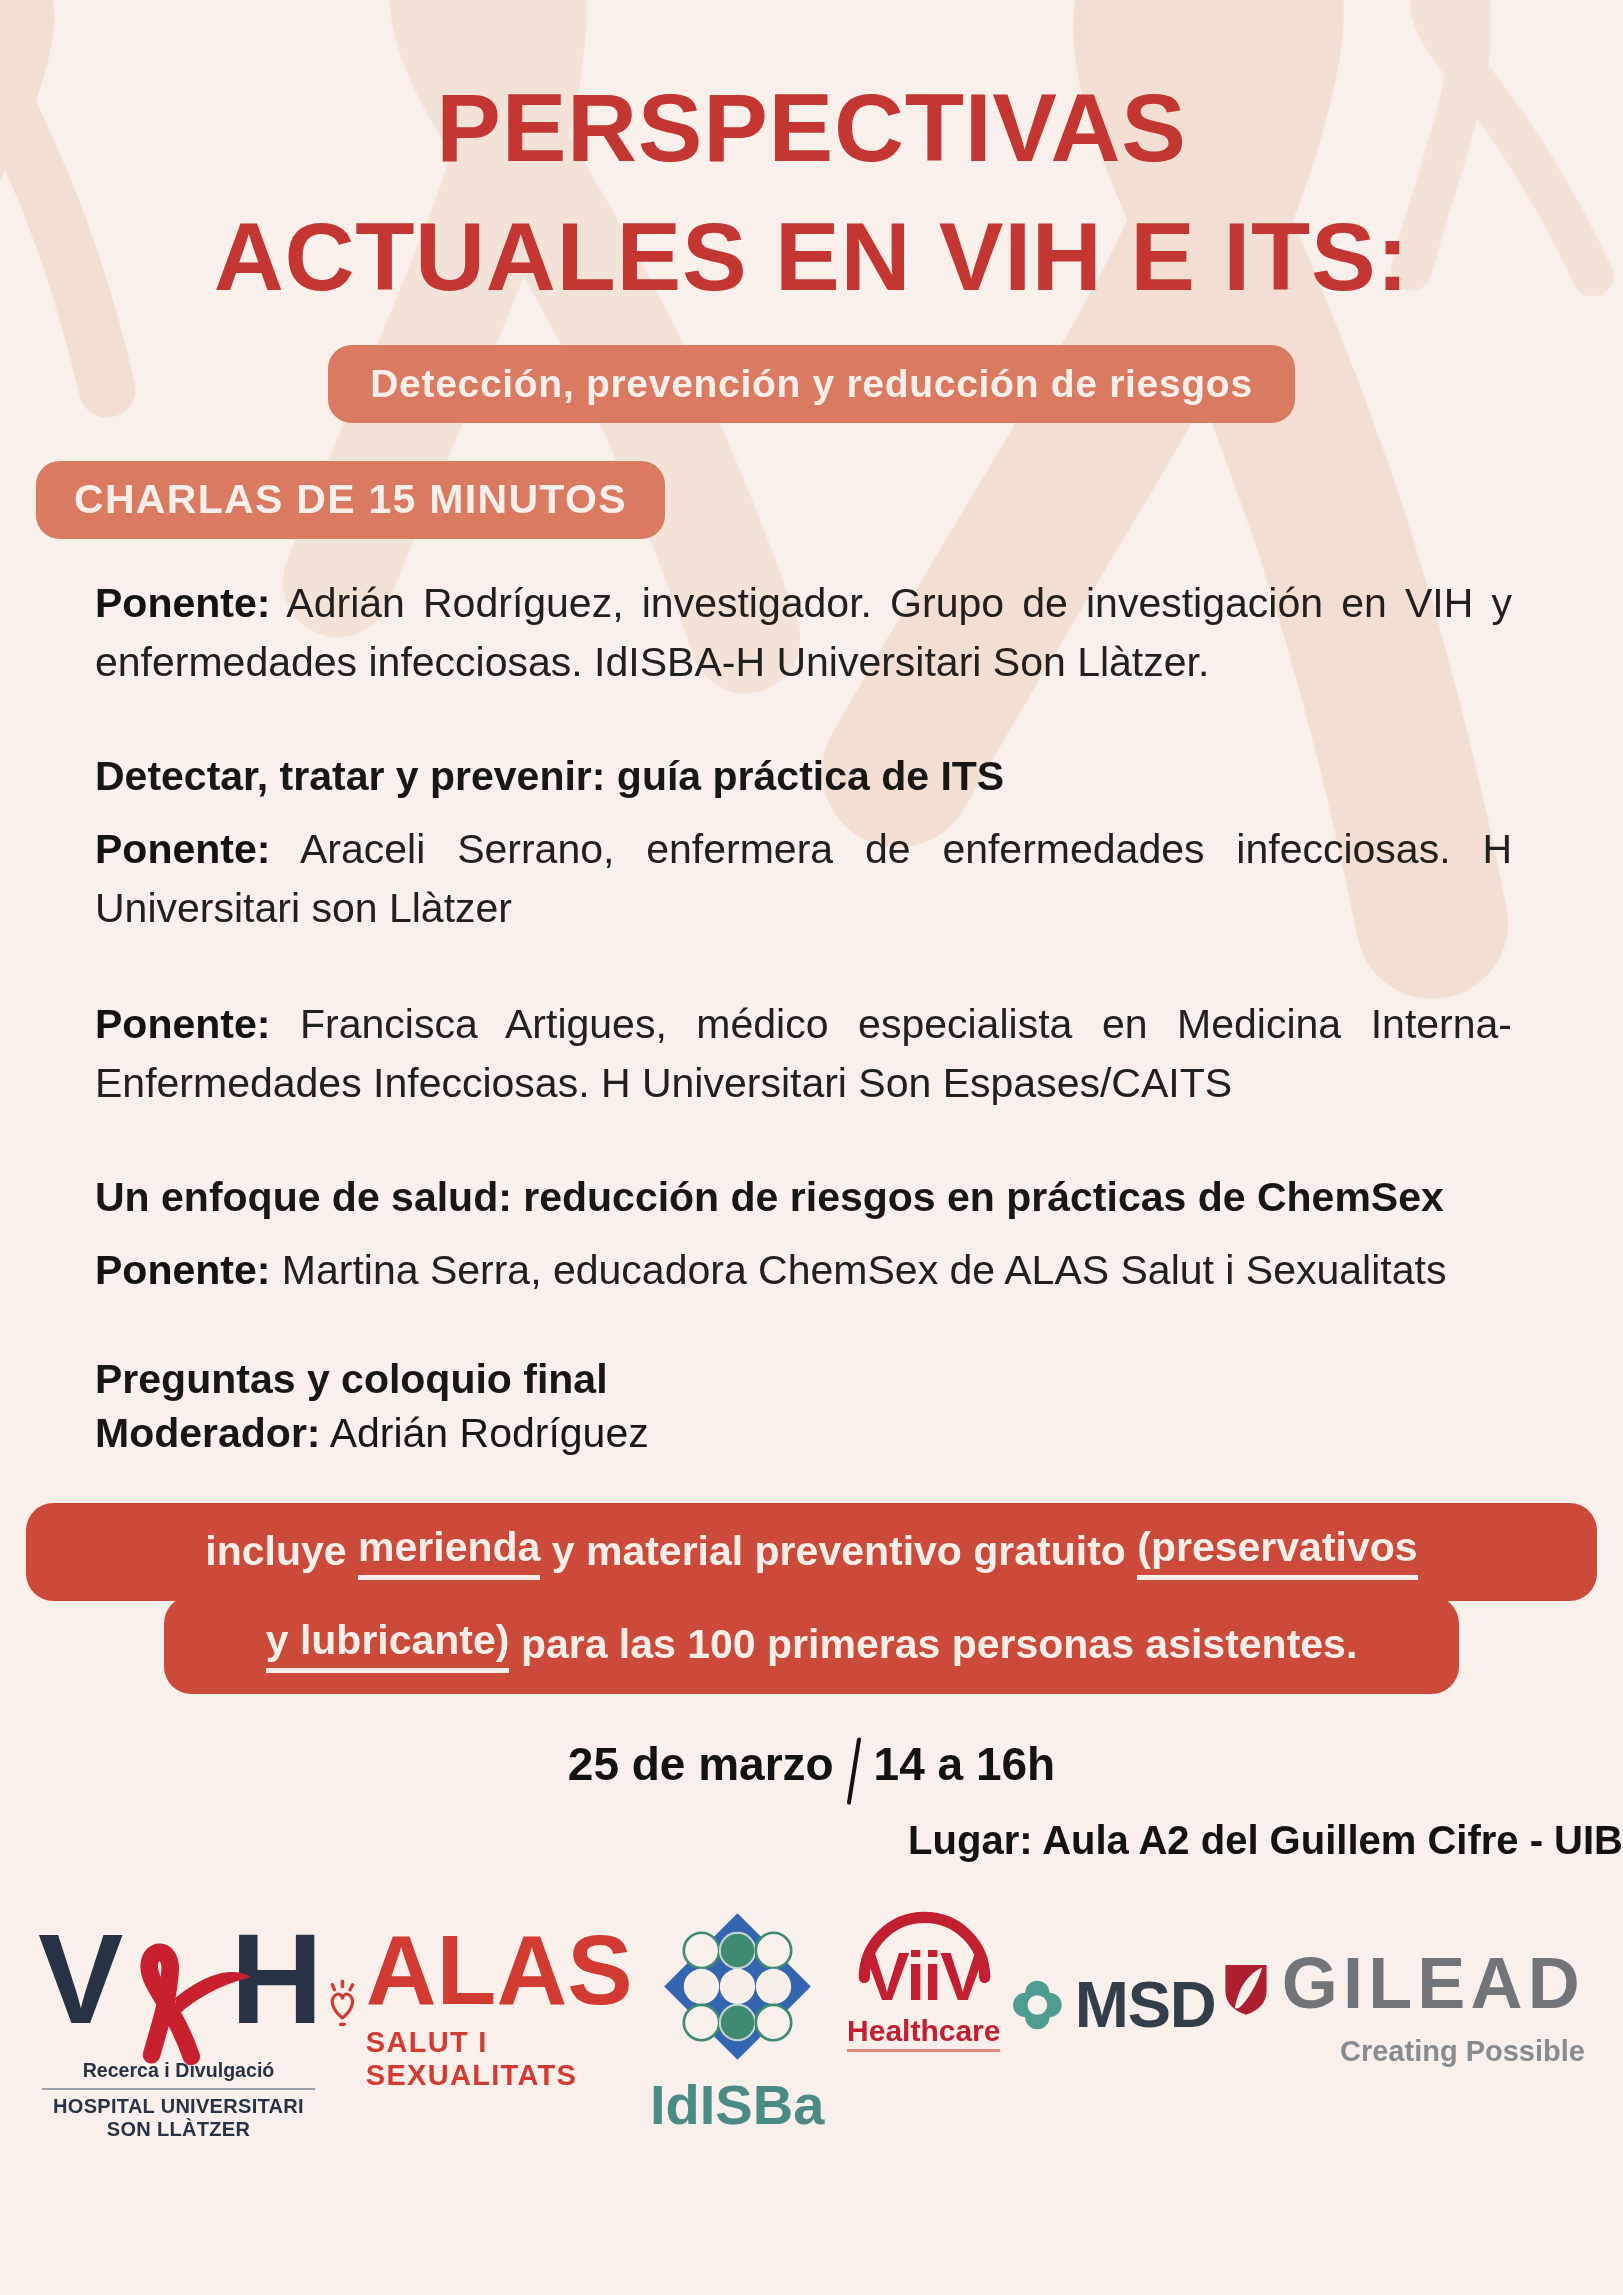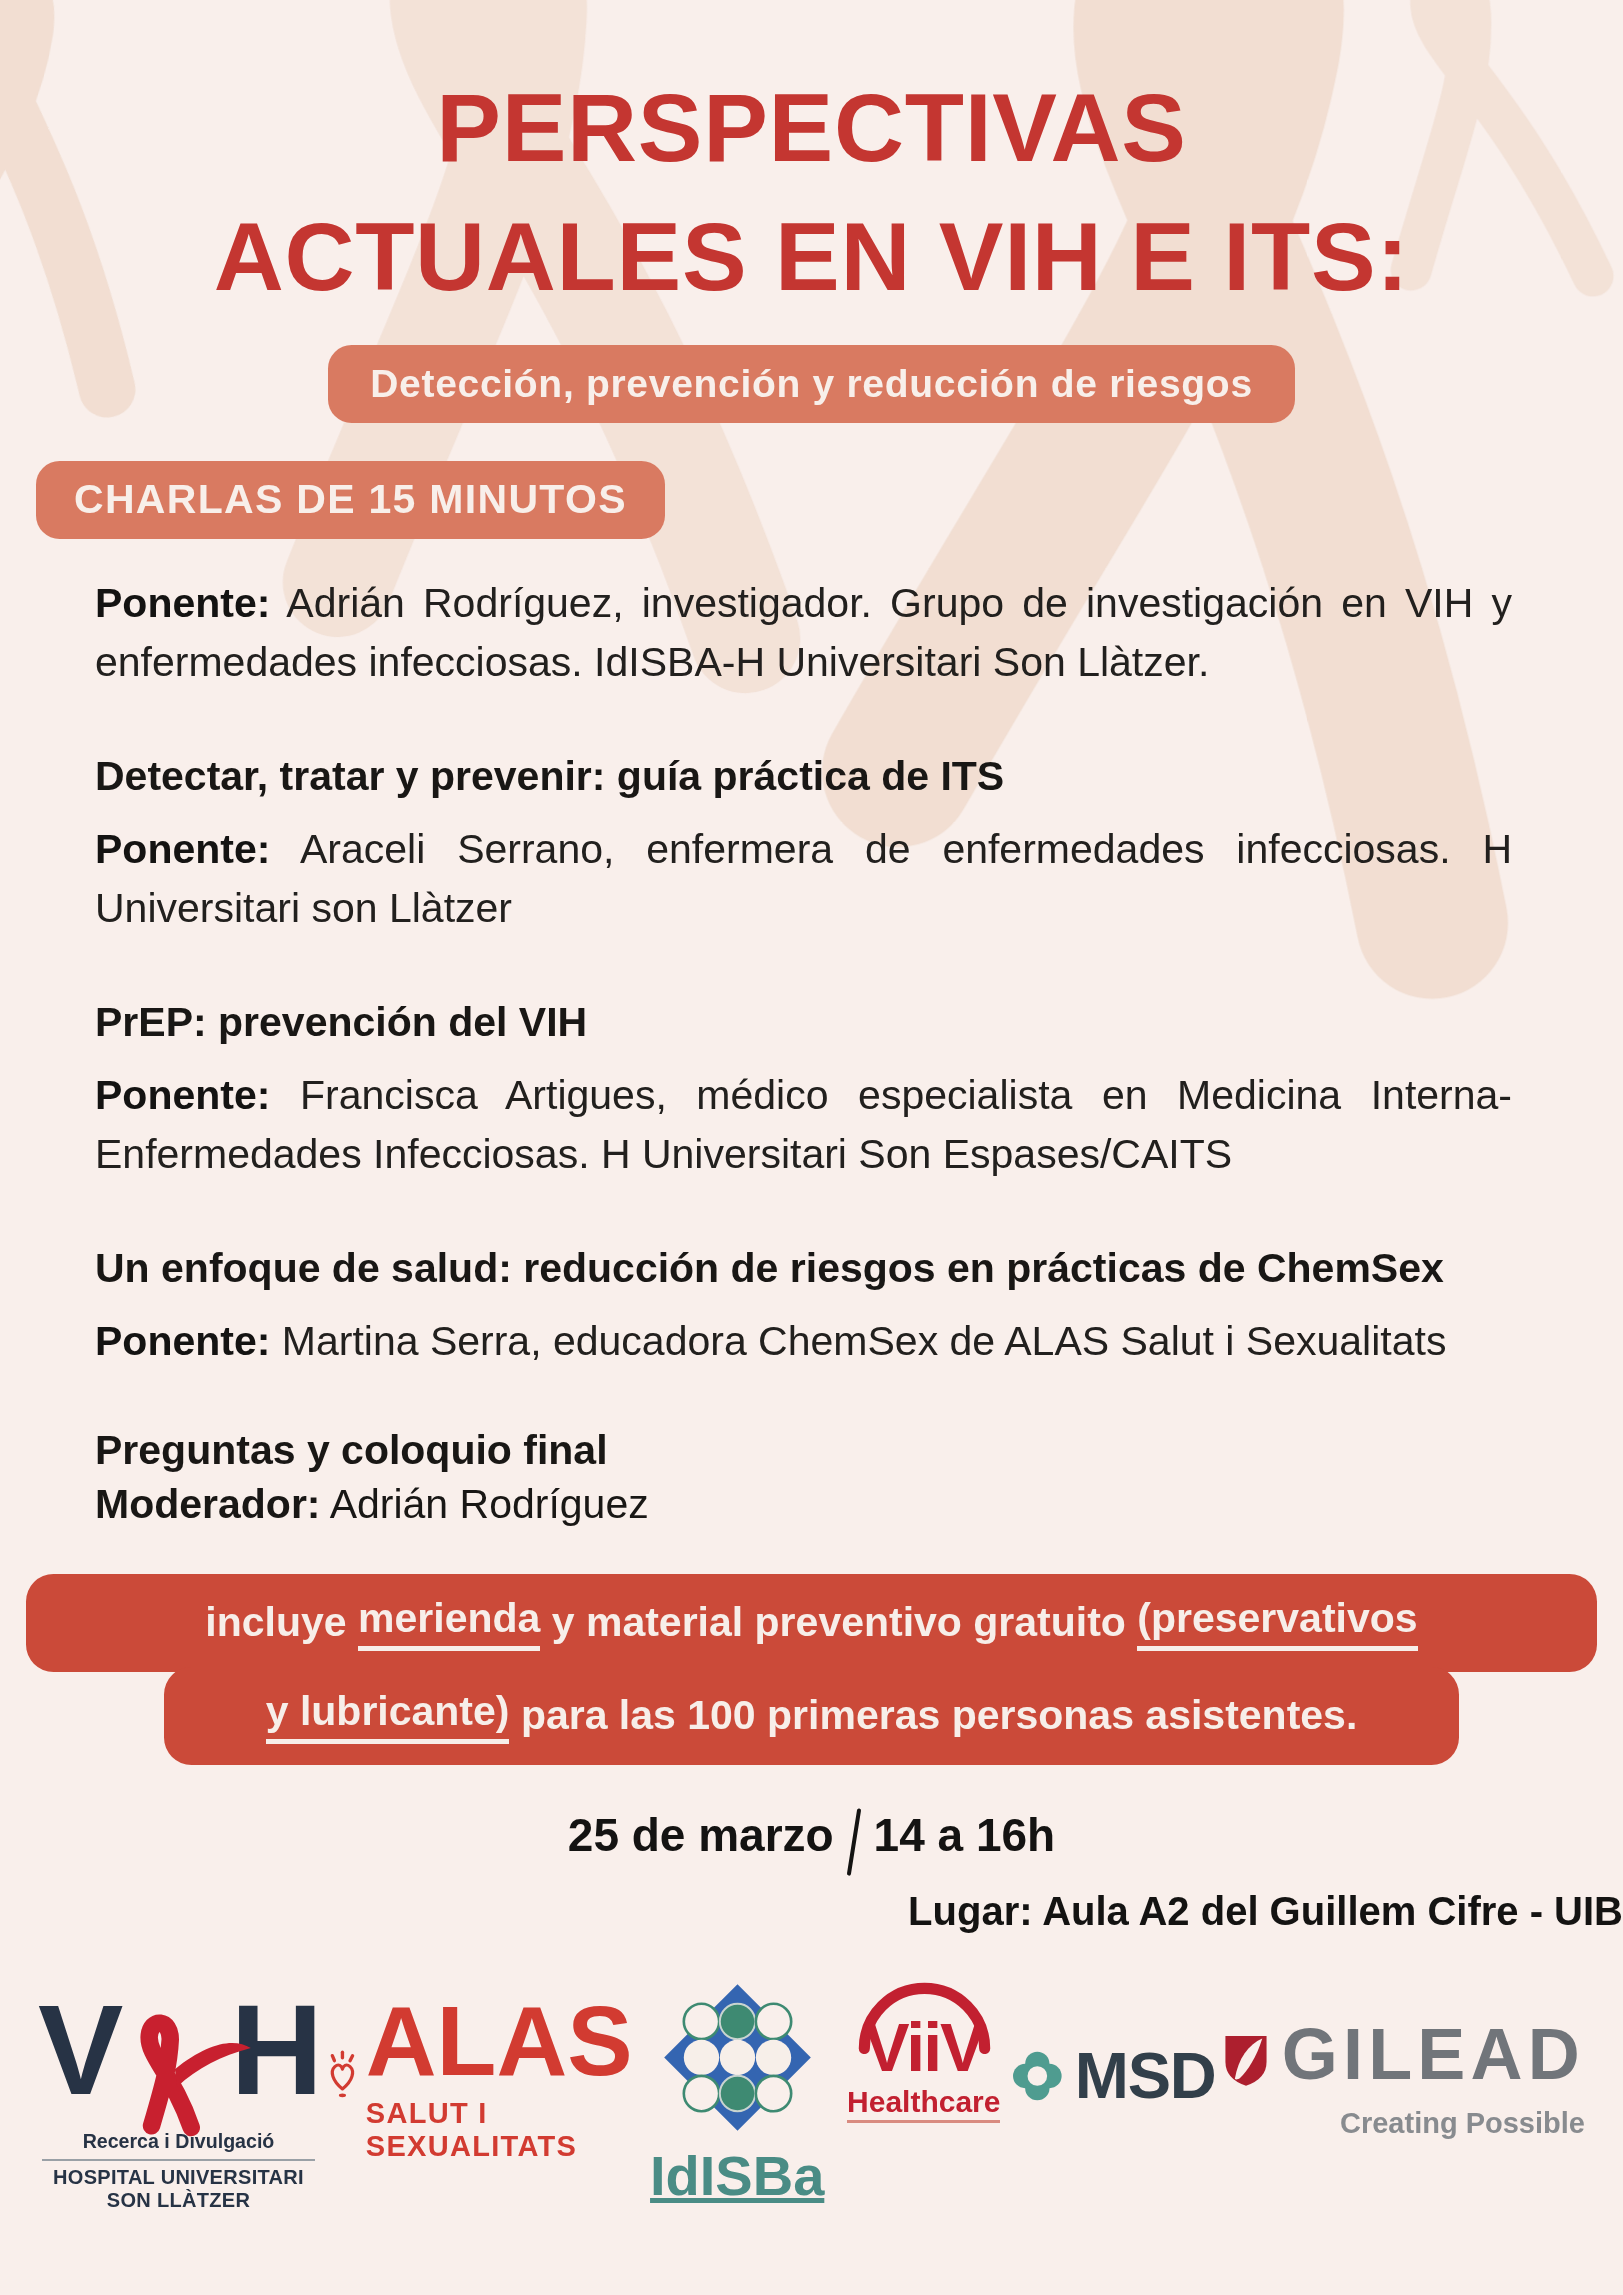--- a/index.html
+++ b/index.html
@@ -82,21 +82,21 @@
   .vih-name{font-size:20px;color:#273345;font-weight:700;letter-spacing:0.3px;}
 
   
   .alas{width:307px;display:flex;align-items:flex-start;gap:6.5px;margin-top:6.5px;}
   .alas-text{display:flex;flex-direction:column;}
   .alas-name{font-size:98px;line-height:1;font-weight:800;color:#d23b31;letter-spacing:0;}
   .alas-tagline{font-size:29px;font-weight:700;color:#d23b31;letter-spacing:1.3px;margin-top:6.5px;}
 
   
   .idisba{width:196px;text-align:center;margin-top:-10.5px;}
-  .idisba-name{font-size:56px;font-weight:700;color:#4a8c85;letter-spacing:0;margin-top:1.3px;text-decoration:underline;}
+  .idisba-name{font-size:56px;font-weight:700;color:#4a8c85;letter-spacing:0;margin-top:1.3px;}
 
   
   .viiv{width:164px;text-align:center;margin-top:27.5px;position:relative;}
   .viiv-name{font-size:68px;line-height:1;font-weight:800;color:#c22030;letter-spacing:-2px;position:relative;z-index:1;}
   .viiv-arch{position:absolute;top:-38px;left:3.9px;z-index:0;}
   .viiv-tagline{display:inline-block;font-size:30px;font-weight:700;color:#c22030;border-bottom:3.3px solid #d98b80;padding-bottom:1px;margin-top:3.9px;}
 
   
   .msd{width:203px;display:flex;align-items:center;gap:11.8px;margin-top:41px;}
   .msd-name{font-size:65px;font-weight:800;color:#323f4a;letter-spacing:-1.3px;}
@@ -144,21 +144,20 @@
       <div>
         <p class="talk-speaker"><b>Ponente:</b> <span>Adrián Rodríguez, investigador. Grupo de investigación en VIH y enfermedades infecciosas. IdISBA-H Universitari Son Llàtzer.</span></p>
       </div>
 
       <div>
         <h3 class="talk-title">Detectar, tratar y prevenir: guía práctica de ITS</h3>
         <p class="talk-speaker"><b>Ponente:</b> <span>Araceli Serrano, enfermera de enfermedades infecciosas. H Universitari son Llàtzer</span></p>
       </div>
 
       <div>
-        <h3 class="talk-title">PrEP: prevención del VIH</h3>
         <p class="talk-speaker"><b>Ponente:</b> <span>Francisca Artigues, médico especialista en Medicina Interna-Enfermedades Infecciosas. H Universitari Son Espases/CAITS</span></p>
       </div>
 
       <div>
         <h3 class="talk-title">Un enfoque de salud: reducción de riesgos en prácticas de ChemSex</h3>
         <p class="talk-speaker"><b>Ponente:</b> <span>Martina Serra, educadora ChemSex de ALAS Salut i Sexualitats</span></p>
       </div>
 
       <h3 class="closing-title">Preguntas y coloquio final</h3>
       <p class="closing-moderator"><b>Moderador:</b> <span>Adrián Rodríguez</span></p>

